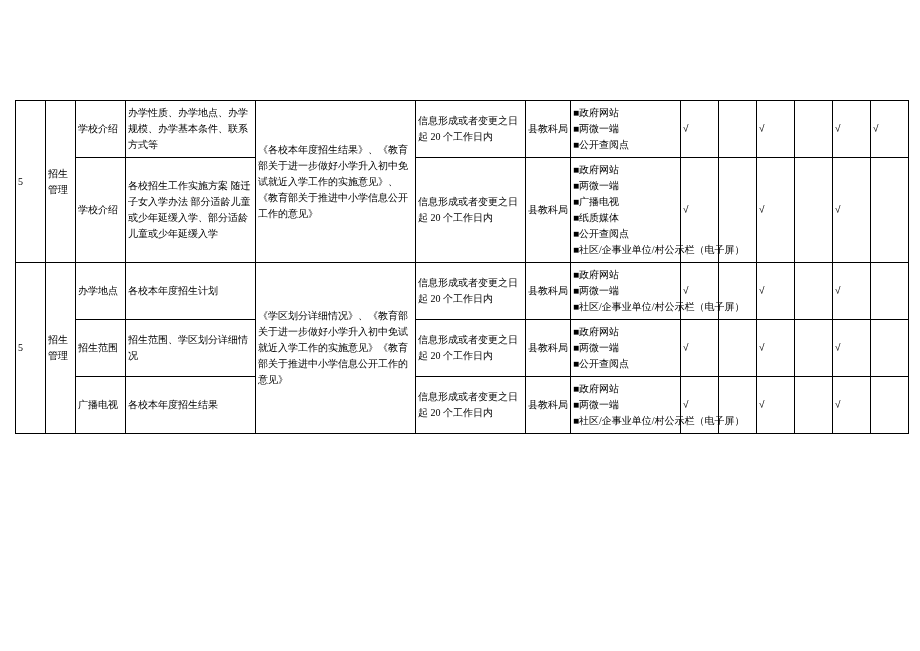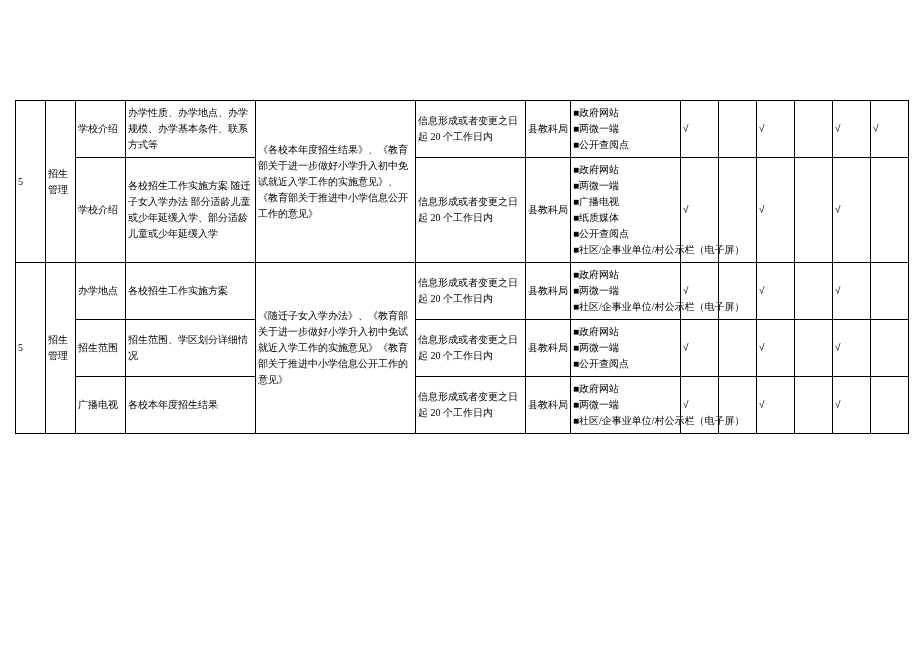--- a/index.html
+++ b/index.html
@@ -93,22 +93,22 @@
       <td class="center chk">√</td>
       <td class="center chk"></td>
       <td class="center chk">√</td>
       <td class="center chk"></td>
     </tr>
 
     <tr>
       <td rowspan="3" class="center">5</td>
       <td rowspan="3" class="center">招生管理</td>
       <td class="center">办学地点</td>
-      <td>各校招生工作实施方案</td>
-      <td rowspan="3">《随迁子女入学办法》、《教育部关于进一步做好小学升入初中免试就近入学工作的实施意见》《教育部关于推进中小学信息公开工作的意见》</td>
+      <td>各校本年度招生计划</td>
+      <td rowspan="3">《学区划分详细情况》、《教育部关于进一步做好小学升入初中免试就近入学工作的实施意见》《教育部关于推进中小学信息公开工作的意见》</td>
       <td>信息形成或者变更之日起 20 个工作日内</td>
       <td class="center">县教科局</td>
       <td>
             <div class="channel-line">■政府网站</div>
             <div class="channel-line">■两微一端</div>
             <div class="channel-line">■社区/企事业单位/村公示栏（电子屏）</div>
           </td>
       <td class="center chk">√</td>
       <td class="center chk"></td>
       <td class="center chk">√</td>

